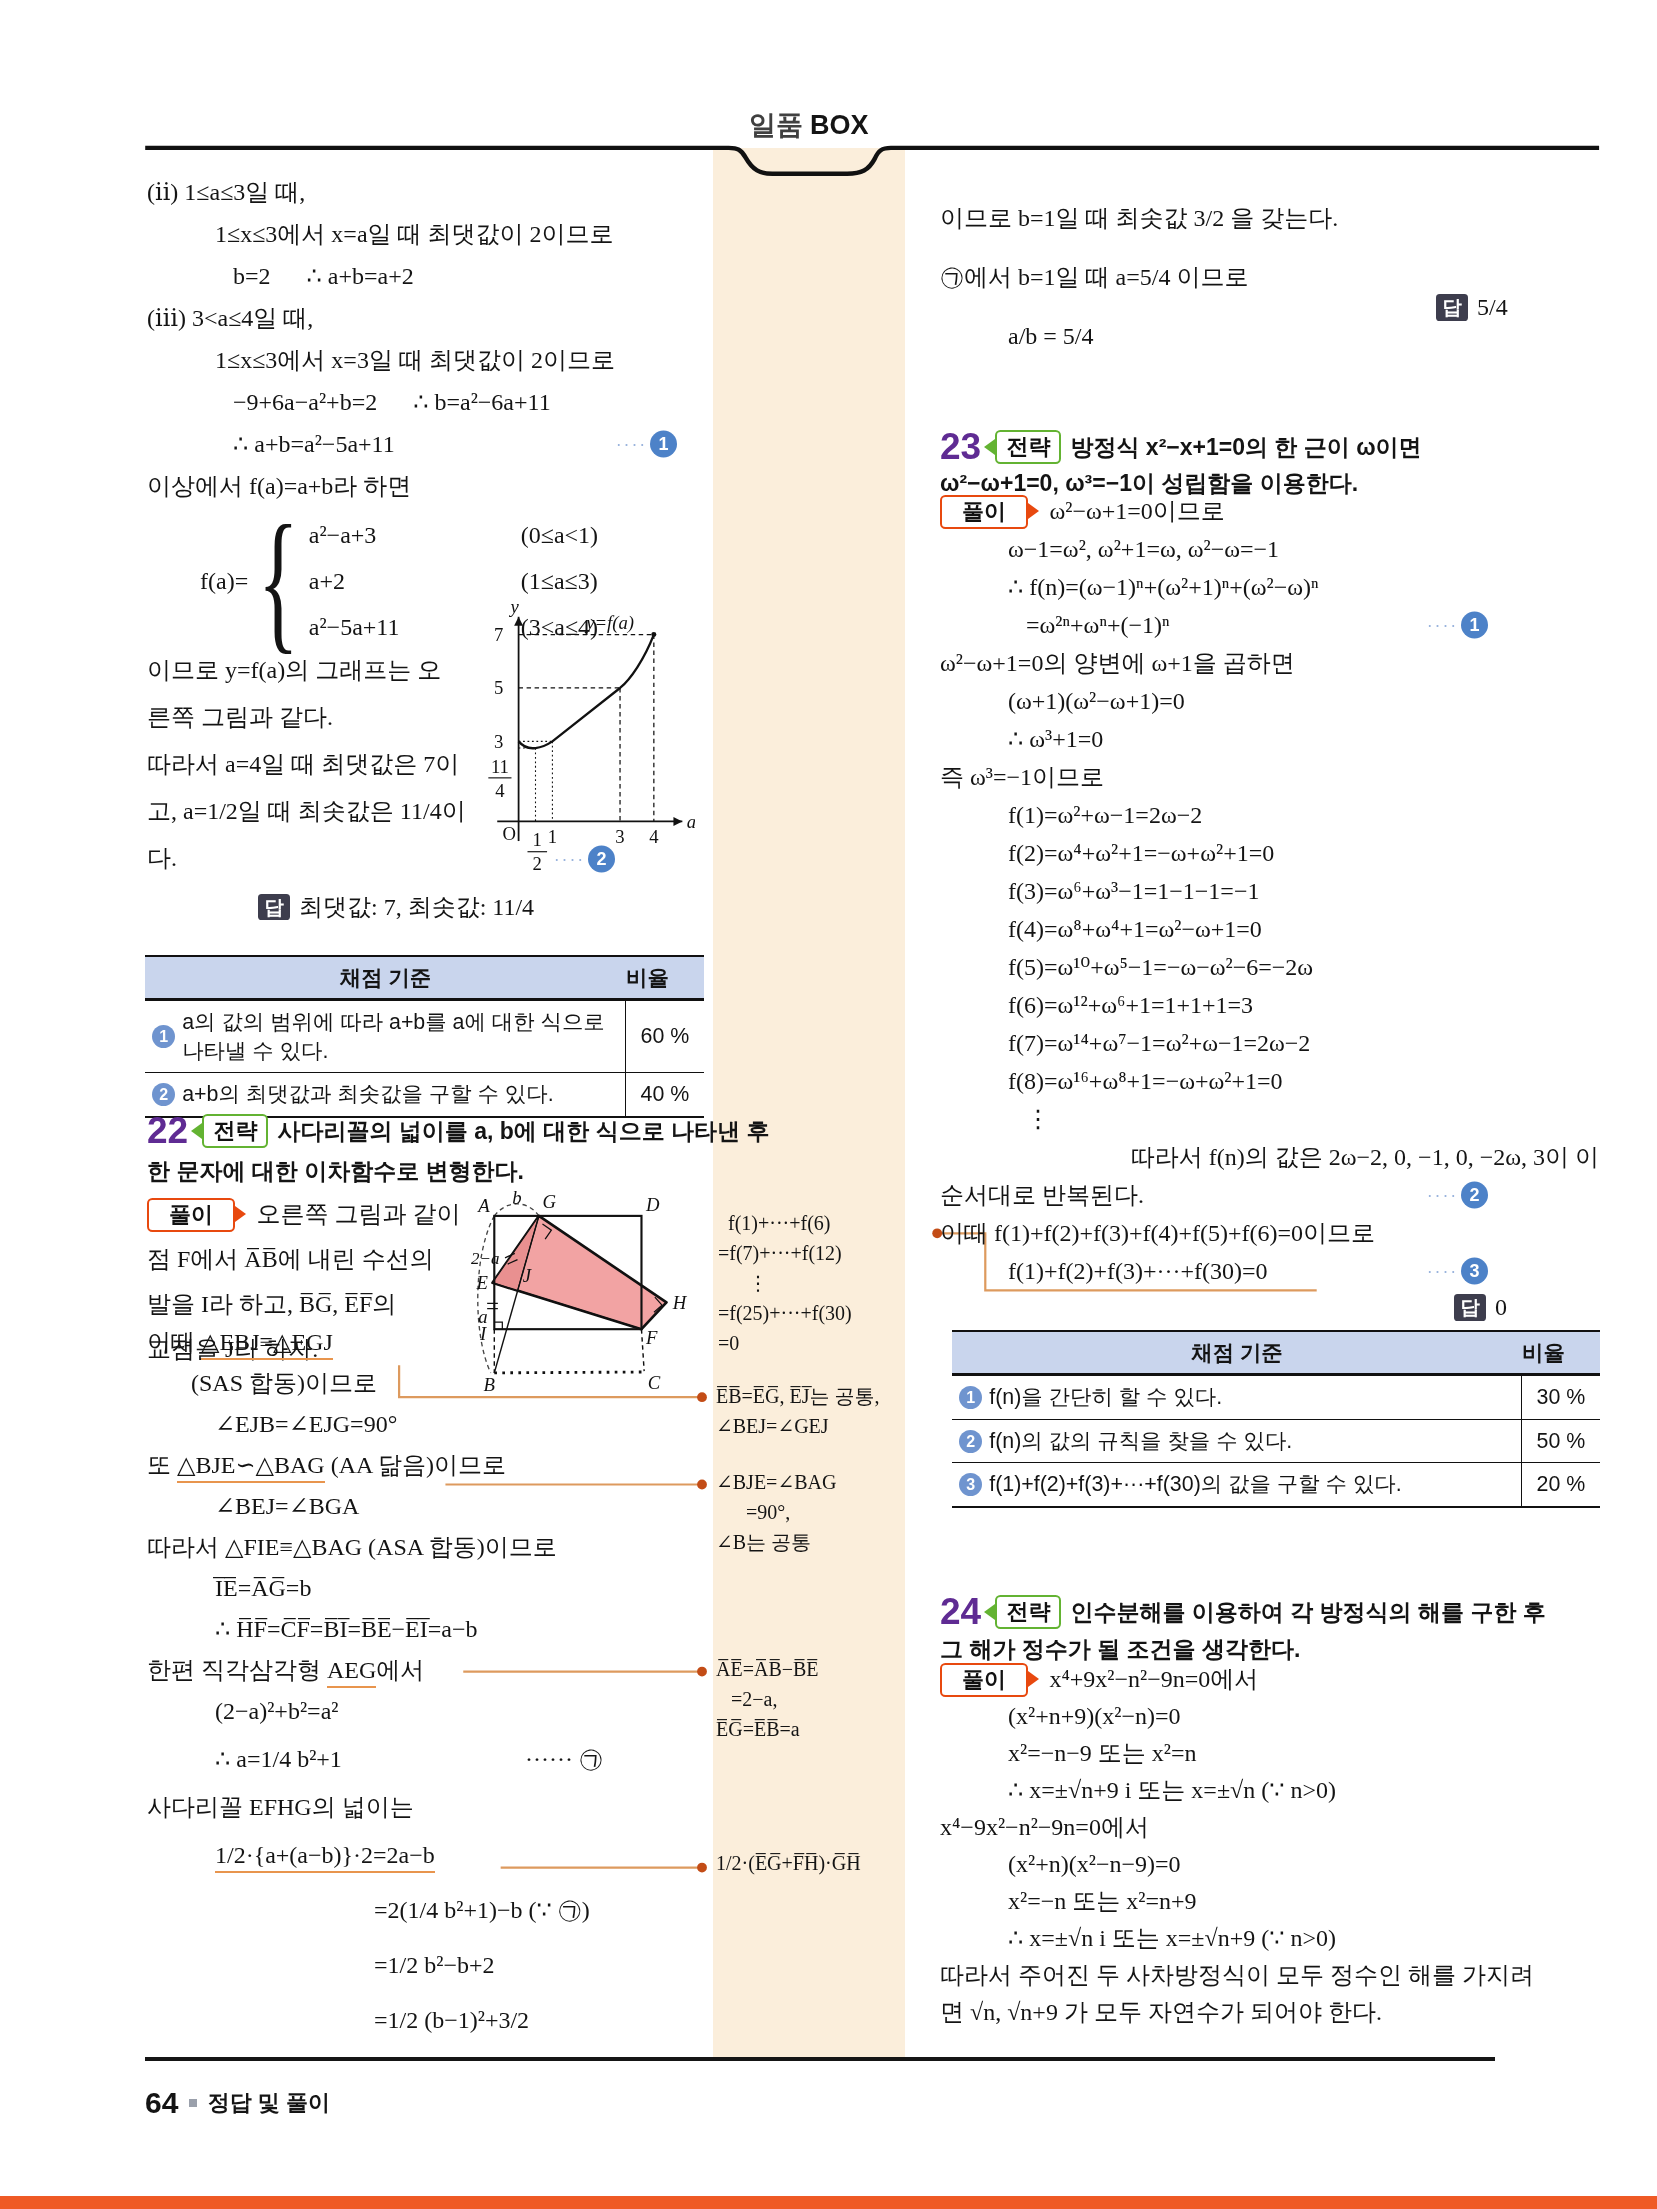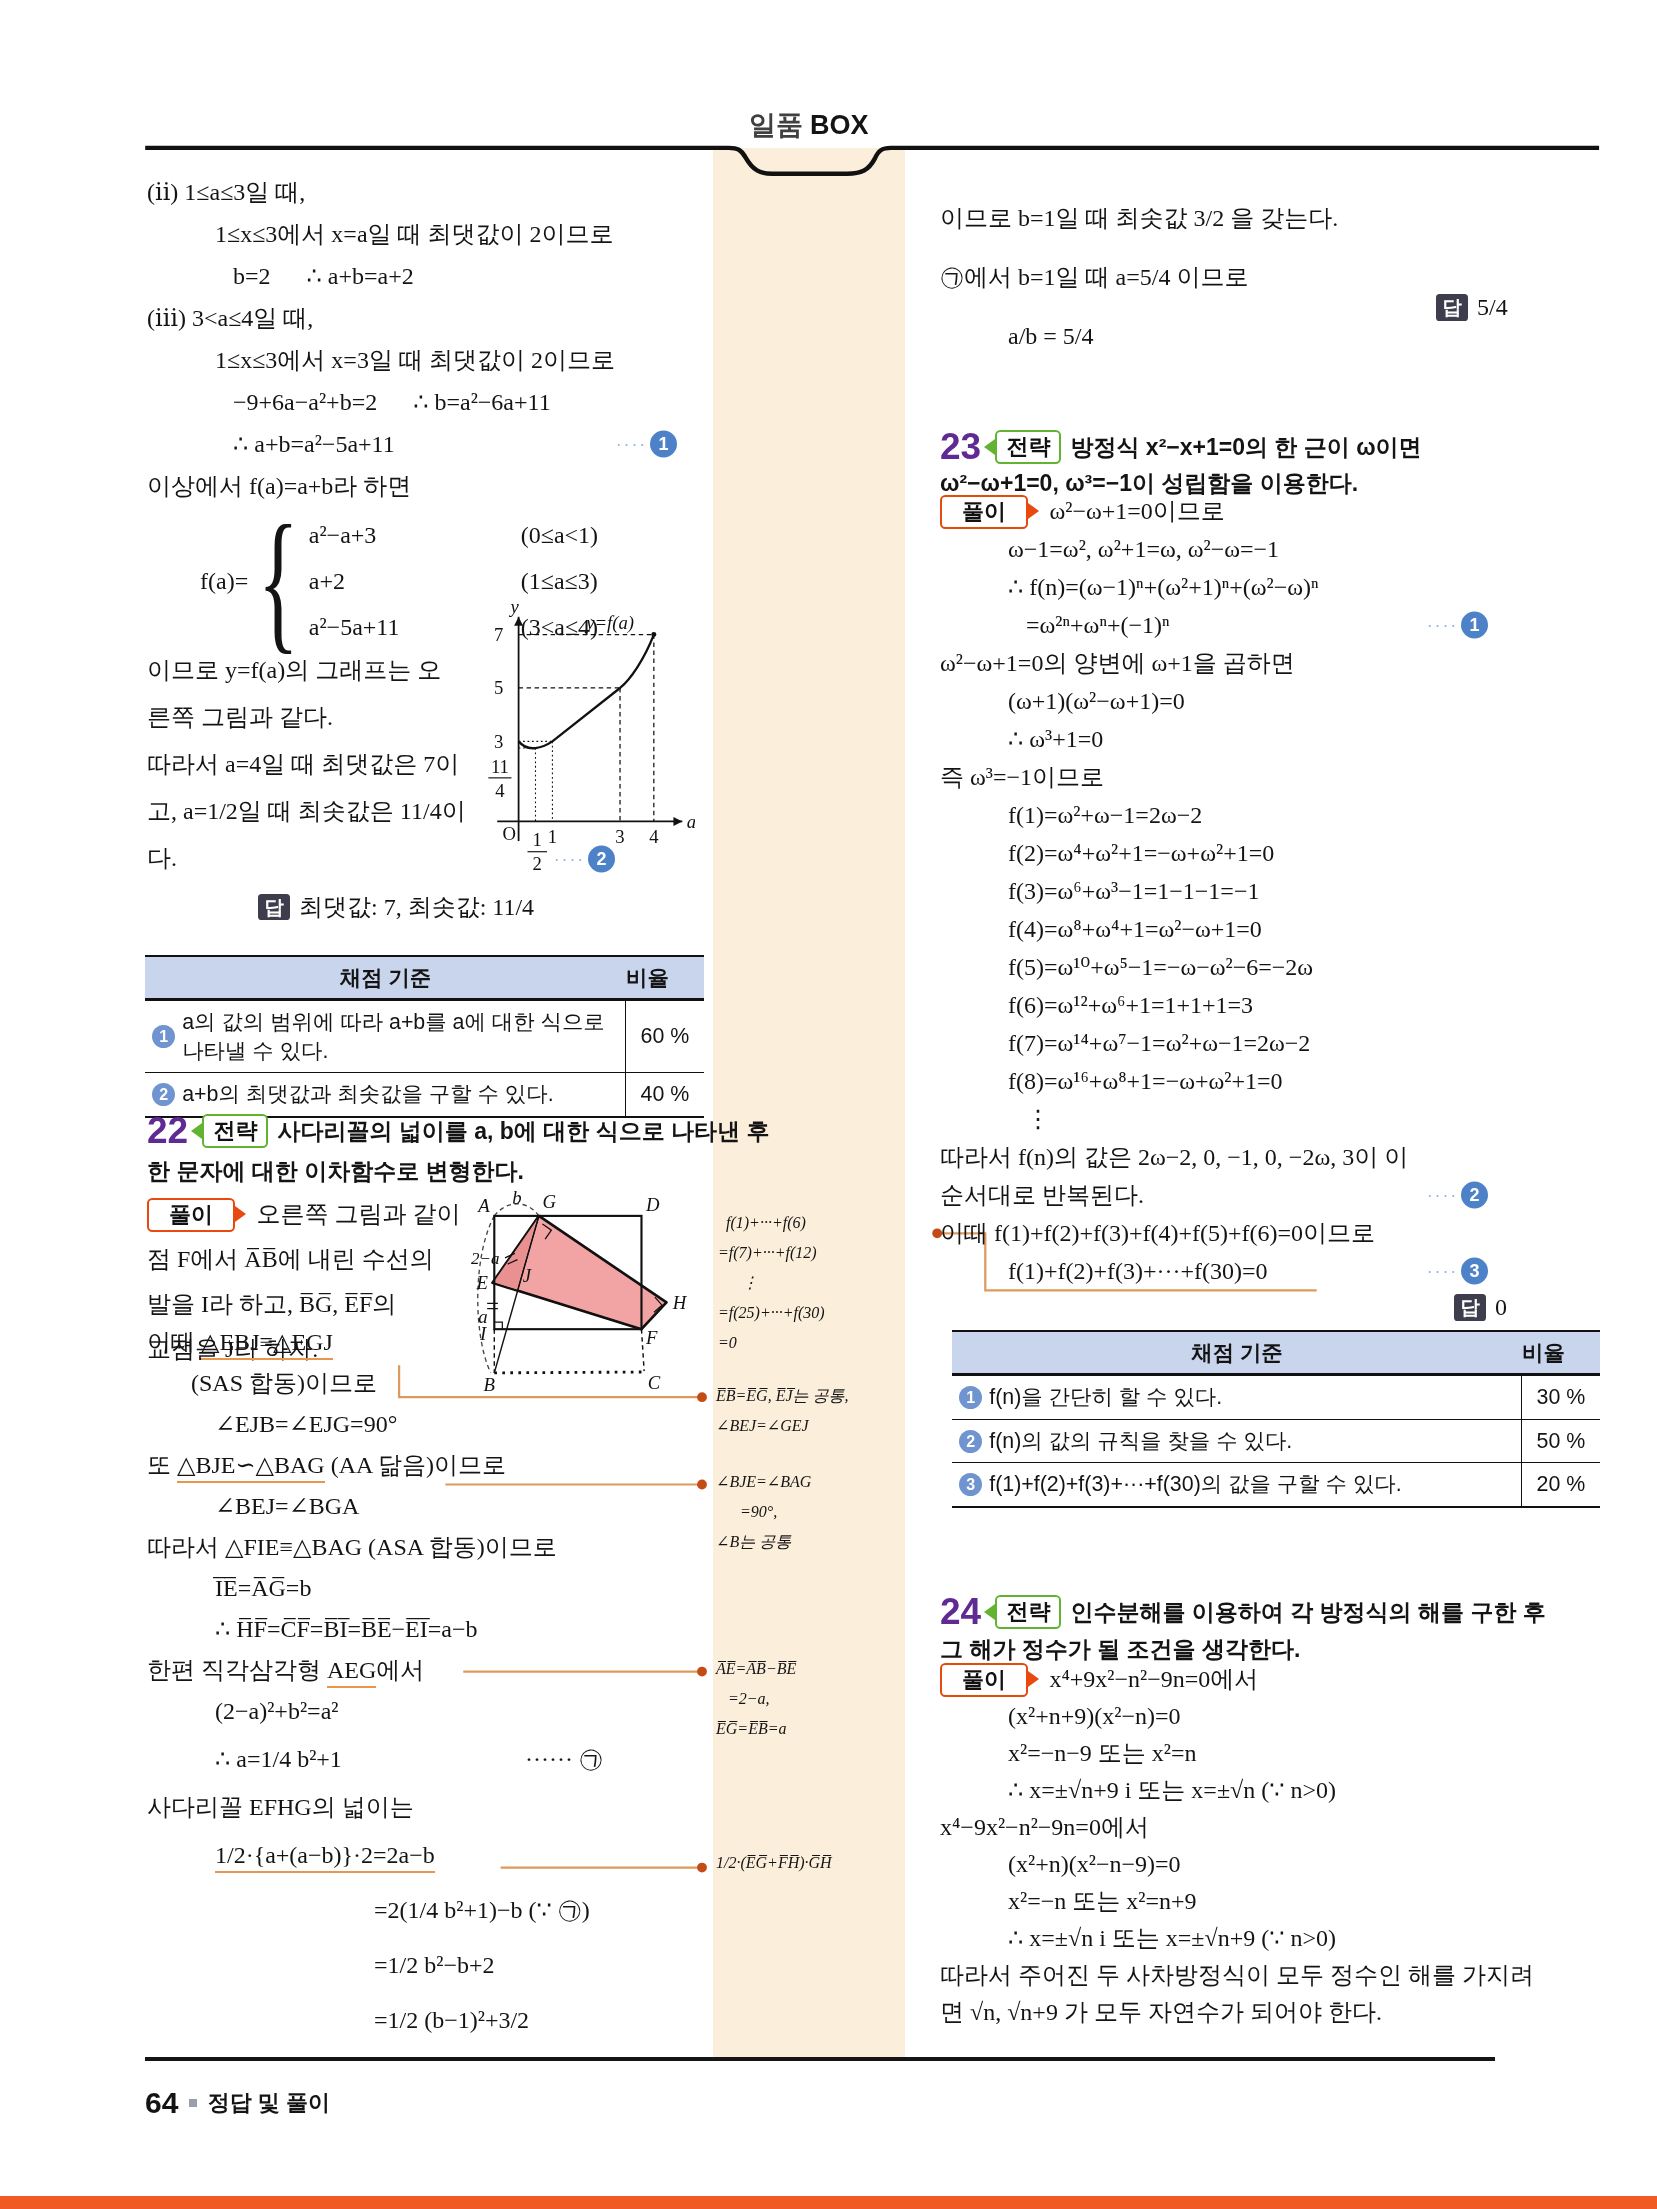--- a/index.html
+++ b/index.html
@@ -51,21 +51,21 @@
   .gt-row .gt-pct{border-left:1.8px solid #111;display:flex;align-items:center;justify-content:center;}
 
   
   .pw{position:absolute;display:flex;align-items:center;font-size:24px;}
   .pw-lead{margin-right:5.3px;}
   .pw-brace{font-size:156px;font-weight:400;line-height:134px;transform:scaleX(.55);margin:0 -7.1px 0 -12.5px;}
   .pw-row{display:flex;line-height:46px;white-space:pre;}
   .pw-e{width:212px;}
 
   
-  .note .ln{font-size:16px;line-height:30px;font-style:italic;}
+  .note .ln{font-size:20px;line-height:30px;}
 
   .strip{position:absolute;left:713px;top:148px;width:192px;height:1912px;background:#fbeedb;}
   .band{position:absolute;left:0;top:2196px;width:1657px;height:14.3px;background:#ef5a25;}
   .rule-bottom{position:absolute;left:145px;top:2057px;width:1350px;height:3.6px;background:#151515;}
 
   .footer{position:absolute;left:145px;top:2085px;display:flex;align-items:center;gap:10.7px;}
   .footer .fp{font:800 30px/36px "Liberation Sans","DejaVu Sans",sans-serif;}
   .footer .fb{width:8px;height:8px;background:#9aa0ab;}
   .footer .fl{font:700 22px/36px "Liberation Sans","DejaVu Sans",sans-serif;}
 
@@ -340,21 +340,21 @@
       <div class="ln" style="line-height:38px;"><span class="t-pre empty"></span><span class="t-ul empty"></span><span class="t-main">즉 ω³=−1이므로</span><span class="t-post empty"></span></div>
       <div class="ln ind1" style="line-height:38px;"><span class="t-pre empty"></span><span class="t-ul empty"></span><span class="t-main">f(1)=ω²+ω−1=2ω−2</span><span class="t-post empty"></span></div>
       <div class="ln ind1" style="line-height:38px;"><span class="t-pre empty"></span><span class="t-ul empty"></span><span class="t-main">f(2)=ω⁴+ω²+1=−ω+ω²+1=0</span><span class="t-post empty"></span></div>
       <div class="ln ind1" style="line-height:38px;"><span class="t-pre empty"></span><span class="t-ul empty"></span><span class="t-main">f(3)=ω⁶+ω³−1=1−1−1=−1</span><span class="t-post empty"></span></div>
       <div class="ln ind1" style="line-height:38px;"><span class="t-pre empty"></span><span class="t-ul empty"></span><span class="t-main">f(4)=ω⁸+ω⁴+1=ω²−ω+1=0</span><span class="t-post empty"></span></div>
       <div class="ln ind1" style="line-height:38px;"><span class="t-pre empty"></span><span class="t-ul empty"></span><span class="t-main">f(5)=ω¹⁰+ω⁵−1=−ω−ω²−6=−2ω</span><span class="t-post empty"></span></div>
       <div class="ln ind1" style="line-height:38px;"><span class="t-pre empty"></span><span class="t-ul empty"></span><span class="t-main">f(6)=ω¹²+ω⁶+1=1+1+1=3</span><span class="t-post empty"></span></div>
       <div class="ln ind1" style="line-height:38px;"><span class="t-pre empty"></span><span class="t-ul empty"></span><span class="t-main">f(7)=ω¹⁴+ω⁷−1=ω²+ω−1=2ω−2</span><span class="t-post empty"></span></div>
       <div class="ln ind1" style="line-height:38px;"><span class="t-pre empty"></span><span class="t-ul empty"></span><span class="t-main">f(8)=ω¹⁶+ω⁸+1=−ω+ω²+1=0</span><span class="t-post empty"></span></div>
       <div class="ln ind2" style="line-height:38px;"><span class="t-pre empty"></span><span class="t-ul empty"></span><span class="t-main">⋮</span><span class="t-post empty"></span></div>
-      <div class="ln" style="line-height:38px;"><span class="t-pre empty"></span><span class="t-ul empty"></span><span class="t-main">따라서 f(n)의 값은 2ω−2, 0, −1, 0, −2ω, 3이 이</span><span class="t-post empty"></span></div>
+      <div class="ln" style="line-height:38px;text-align:right;"><span class="t-pre empty"></span><span class="t-ul empty"></span><span class="t-main">따라서 f(n)의 값은 2ω−2, 0, −1, 0, −2ω, 3이 이</span><span class="t-post empty"></span></div>
       <div class="ln" style="line-height:38px;"><span class="t-pre empty"></span><span class="t-ul empty"></span><span class="t-main">순서대로 반복된다.</span><span class="t-post empty"></span><span class="t-bdg" style="right:111px;">2</span></div>
       <div class="ln" style="line-height:38px;"><span class="t-pre empty"></span><span class="t-ul empty"></span><span class="t-main">이때 f(1)+f(2)+f(3)+f(4)+f(5)+f(6)=0이므로</span><span class="t-post empty"></span></div>
       <div class="ln ind1" style="line-height:38px;"><span class="t-pre empty"></span><span class="t-ul empty"></span><span class="t-main">f(1)+f(2)+f(3)+···+f(30)=0</span><span class="t-post empty"></span><span class="t-bdg" style="right:111px;">3</span></div>
     </div>
 
   <div class="ans-chip" style="left:1454px;top:1294px;z-index:2;">
     <span class="ans-box">답</span>
     <span>0</span>
   </div>
 

